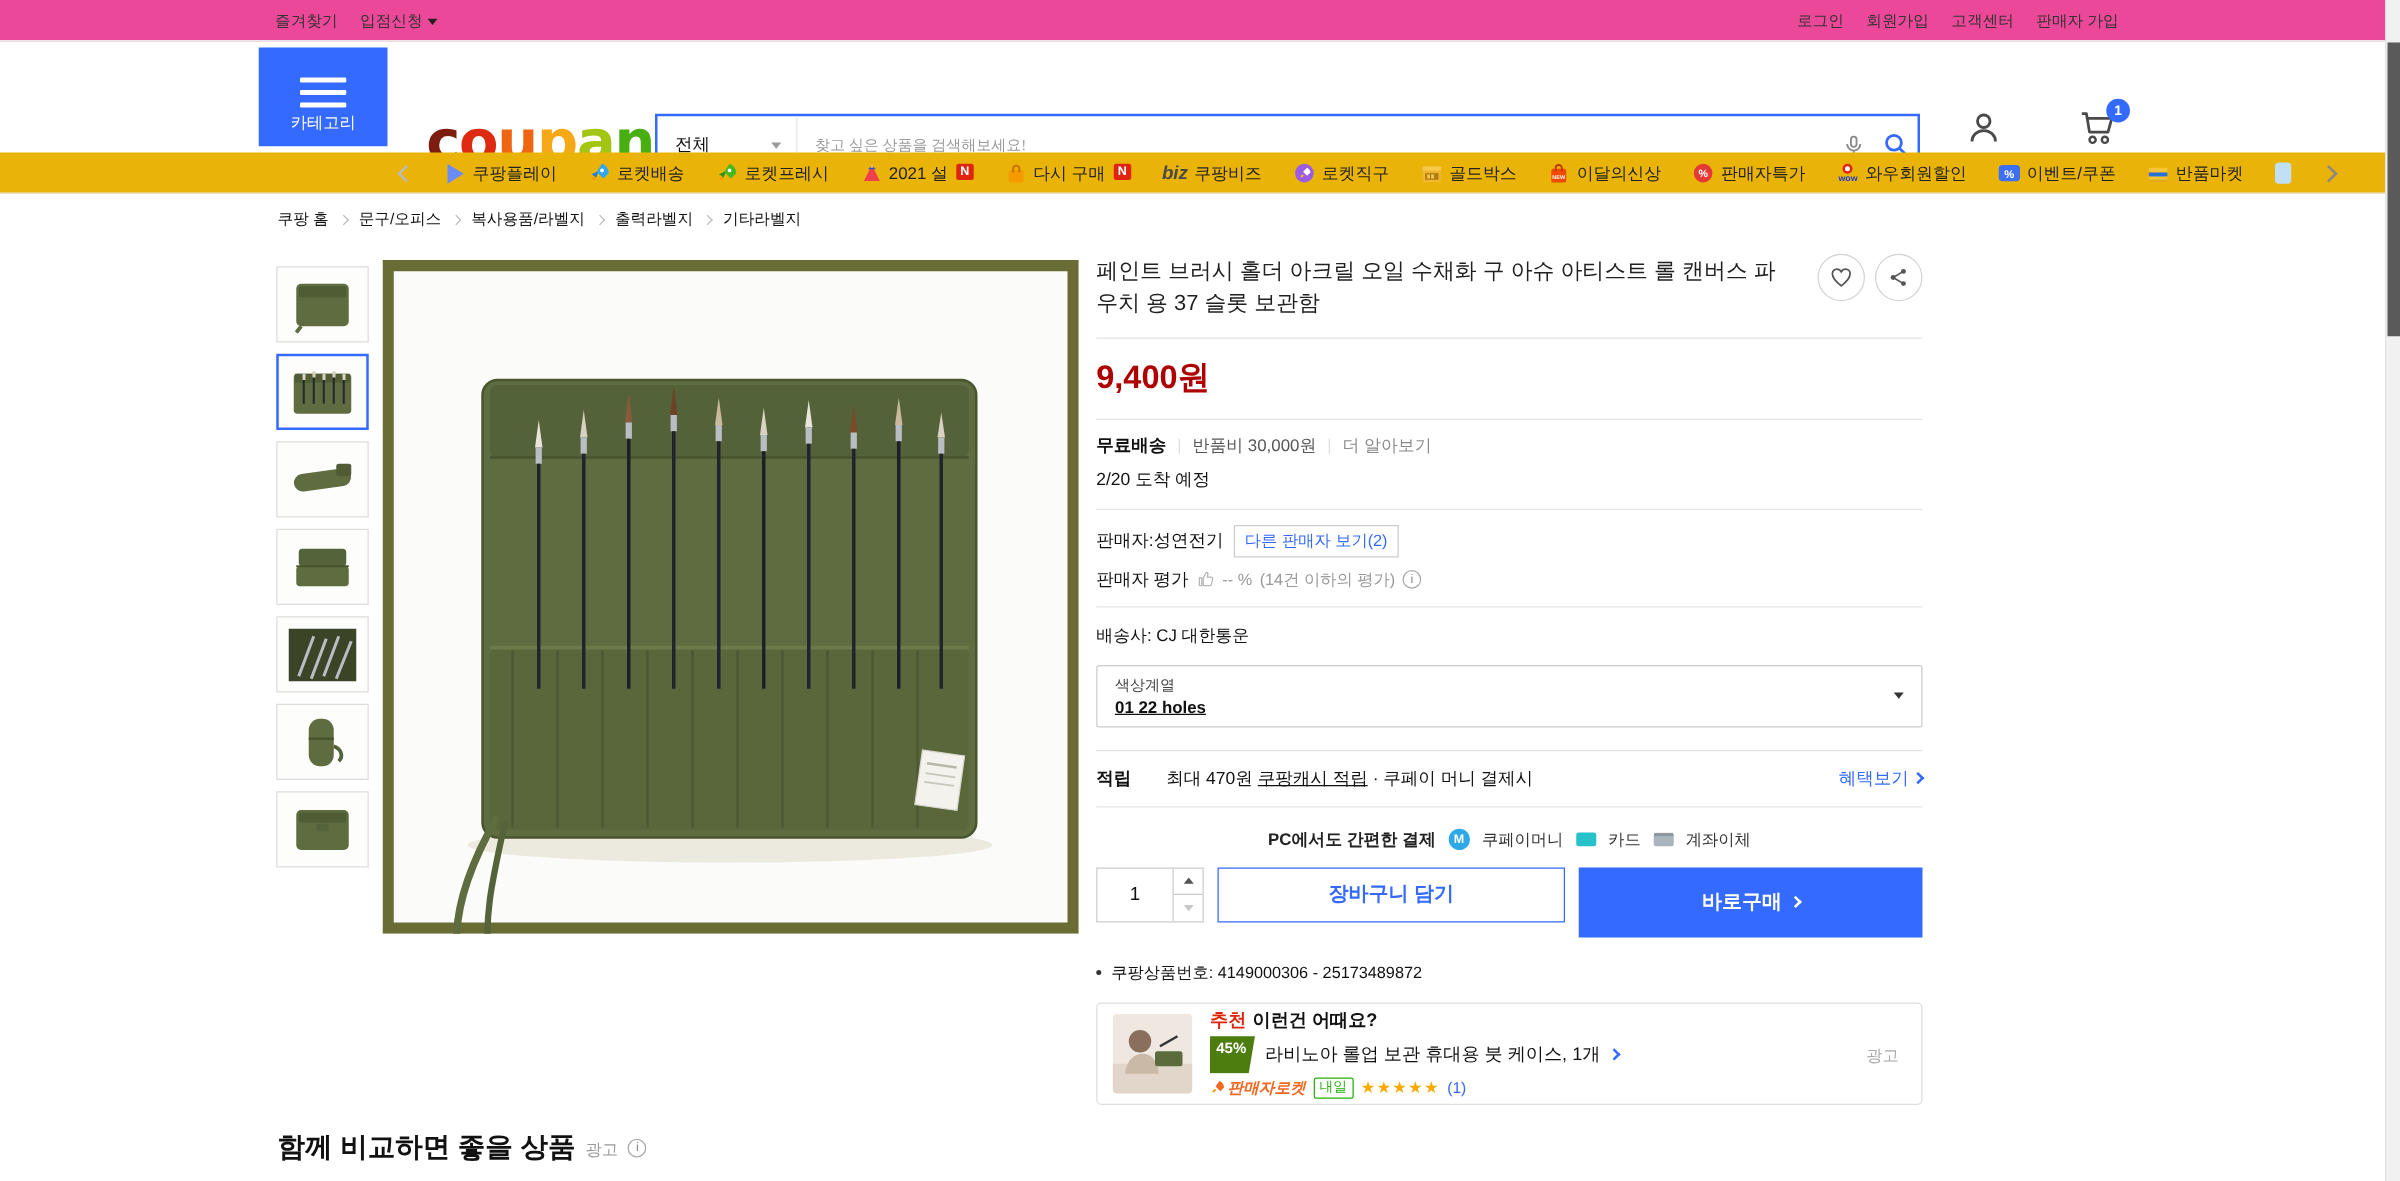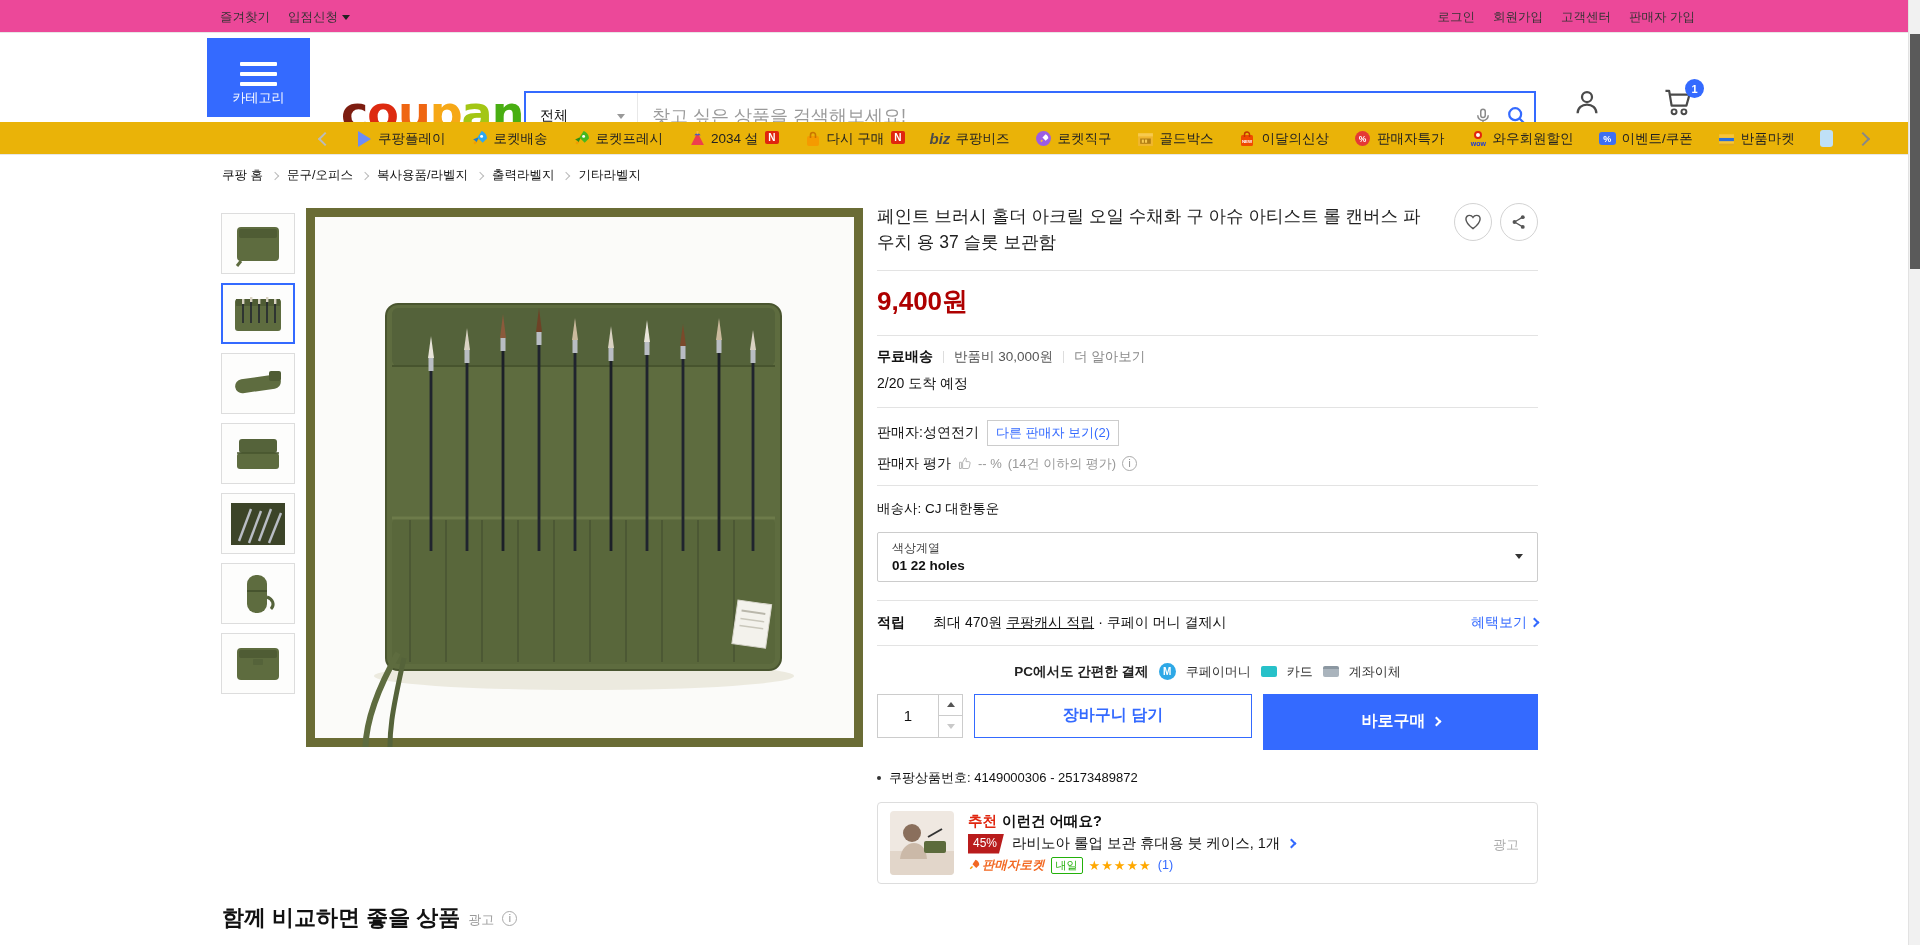--- a/index.html
+++ b/index.html
@@ -18,21 +18,21 @@
   .header { position:absolute; top:34px; left:0; width:100%; height:88px; background:#fff; }
   .cat-btn { position:absolute; left:207px; top:38px; width:103px; height:79px; background:#346aff; z-index:5; cursor:pointer; }
   .burger { position:absolute; left:33px; top:24px; width:37px; }
   .burger span { display:block; height:4px; background:#fff; margin-bottom:6px; border-radius:1px; }
   .cat-label { position:absolute; bottom:10px; width:100%; text-align:center; color:#fff; font-size:13px; }
   .logo { position:absolute; left:341px; top:52px; font-size:46px; font-weight:bold; letter-spacing:-1px; cursor:pointer; font-family:"DejaVu Sans",sans-serif; }
   .lg0{color:#7d1d10}.lg1{color:#dd2a10}.lg2{color:#ef6612}.lg3{color:#f6a817}.lg4{color:#a3c614}.lg5{color:#49ae12}.lg6{color:#31a3dd}
   .searchbar { position:absolute; left:524px; top:57px; width:1012px; height:50px; border:2px solid #346aff; background:#fff; display:flex; align-items:center; }
   .scope { width:112px; height:100%; display:flex; align-items:center; padding-left:14px; font-size:14px; color:#111; border-right:1px solid #e8e8e8; cursor:pointer; position:relative; }
   .scope .caret-down { position:absolute; right:12px; border-top-color:#999; }
-  .searchbar input { flex:1; border:none; outline:none; font-size:18px; padding:0 14px; color:#0f766e; font-family:Liberation Sans, sans-serif; }
+  .searchbar input { flex:1; border:none; outline:none; font-size:12px; padding:0 14px; color:#0f766e; font-family:Liberation Serif, serif; }
   .searchbar input::placeholder { color:#9a9a9a; }
   .mic-btn,.search-btn { width:34px; height:34px; display:flex; align-items:center; justify-content:center; cursor:pointer; }
   .hd-right { position:absolute; left:1556px; top:53px; display:flex; gap:30px; }
   .hd-item { display:flex; flex-direction:column; align-items:center; gap:3px; font-size:12px; color:#444; cursor:pointer; position:relative; width:62px; }
   .cart-badge { position:absolute; top:-8px; right:6px; background:#346aff; color:#fff; font-size:11px; font-weight:bold; width:19px; height:19px; border-radius:50%; display:flex; align-items:center; justify-content:center; }
 
   
   .navbar { position:absolute; top:122px; left:0; width:100%; height:33px; background:#eab308; border-bottom:1px solid #e7e7e7; }
   .nav-inner { position:absolute; left:320px; top:0; height:33px; display:flex; align-items:center; gap:25px; }
   .nav-item { display:flex; align-items:center; gap:5px; font-size:13.5px; color:#222; cursor:pointer; white-space:nowrap; }
@@ -76,21 +76,21 @@
   .arrival { font-size:14px; color:#111; margin-top:9px; }
   .seller-block { padding:12px 0 12px; }
   .seller-row { display:flex; align-items:center; font-size:14px; color:#111; }
   .other-sellers { margin-left:8px; border:1px solid #ccc; color:#346aff; font-size:13px; padding:3px 8px; cursor:pointer; background:#fff; }
   .rating-row { display:flex; align-items:center; gap:6px; font-size:14px; color:#111; margin-top:9px; }
   .rating-row .mut { color:#999; font-size:13px; }
   .info-i { width:15px; height:15px; border:1px solid #aaa; border-radius:50%; color:#888; font-size:10px; display:inline-flex; align-items:center; justify-content:center; font-style:normal; }
   .courier { font-size:13.5px; color:#111; padding:14px 0 2px; }
   .opt-box { margin-top:12px; border:1px solid #ccc; border-radius:2px; height:50px; padding:7px 14px; position:relative; cursor:pointer; margin-bottom:18px; }
   .opt-group { font-size:12px; color:#444; }
-  .opt-value { font-size:13.5px; font-weight:bold; color:#111; margin-top:1px; }
+  .opt-value { font-size:13.5px; font-weight:bold; color:#111; margin-top:1px;text-decoration:underline; }
   .opt-box .caret-down { position:absolute; right:14px; top:21px; border-top-color:#333; }
   .reward-row { display:flex; align-items:center; padding:13px 0; font-size:14px; color:#111; }
   .reward-label { font-weight:bold; width:56px; }
   .reward-link { text-decoration:underline; cursor:pointer; margin:0 4px; }
   .benefit { margin-left:auto; color:#346aff; font-size:14px; cursor:pointer; display:flex; align-items:center; gap:4px; }
   .chev-blue { width:7px; height:7px; border-top:2px solid #346aff; border-right:2px solid #346aff; transform:rotate(45deg); display:inline-block; }
   .pay-row { display:flex; align-items:center; justify-content:center; gap:10px; padding:17px 0 0; font-size:13px; color:#333; }
   .pay-row .pay-t { font-weight:bold; font-size:13.5px; color:#222; }
   .m-ico { width:17px; height:17px; background:#2ea8e6; border-radius:50%; color:#fff; font-size:10px; font-weight:bold; display:inline-flex; align-items:center; justify-content:center; }
   .card-ico { width:16px; height:11px; background:#27c1c9; border-radius:2px; display:inline-block; }
@@ -109,21 +109,21 @@
   .prod-no { display:flex; align-items:center; gap:8px; margin-top:19px; font-size:13px; color:#111; }
   .bullet { width:4px; height:4px; border-radius:50%; background:#333; display:inline-block; }
 
   
   .reco { margin-top:15px; border:1px solid #ddd; border-radius:4px; height:82px; display:flex; align-items:center; padding:0 16px 0 12px; position:relative; gap:14px; }
   .reco-img { width:64px; height:64px; border-radius:4px; overflow:hidden; flex:none; }
   .reco-body { display:flex; flex-direction:column; gap:3px; }
   .reco-t { font-size:14.5px; font-weight:bold; color:#111; }
   .reco-t .red { color:#e0250e; margin-right:5px; }
   .reco-name { display:flex; align-items:center; gap:8px; font-size:14.5px; color:#111; cursor:pointer; }
-  .disc { background:#b91c1c; color:#fff; font-size:12px; font-weight:normal; padding:2px 7px 4px 5px; clip-path:polygon(0 0,100% 0,86% 100%,0 100%); }
+  .disc { background:#4d7c0f; color:#fff; font-size:12px; font-weight:bold; padding:2px 7px 14px 5px; clip-path:polygon(0 0,100% 0,86% 100%,0 100%); }
   .reco-meta { display:flex; align-items:center; gap:6px; font-size:12.5px; }
   .rocket-t { color:#f26822; font-weight:bold; font-style:italic; display:flex; align-items:center; gap:2px; }
   .tmrw { border:1px solid #23b10a; color:#23b10a; font-size:11px; padding:0 4px; border-radius:2px; line-height:15px; }
   .stars { color:#ffa800; font-size:13px; letter-spacing:1px; }
   .rcount { color:#346aff; }
   .ad-tag { position:absolute; right:18px; top:33px; color:#aaa; font-size:13px; }
 
   
   .bottom-head { position:absolute; left:222px; top:903px; display:flex; align-items:center; gap:8px; }
   .bottom-head h2 { font-size:22px; color:#111; }
@@ -233,21 +233,21 @@
         <span>로켓프레시</span>
       </div>
       <div class="nav-item">
         <span class="nav-ico">
             <svg width="17" height="17" viewBox="0 0 16 16">
               <path d="M8 2 2 14h12z" fill="#ee3f4d"></path>
               <path d="M8 2 5 5h6z" fill="#2b4fd8"></path>
               <rect x="7" y="1" width="2" height="3" fill="#f6b93d"></rect>
             </svg>
           </span>
-        <span>2034 설</span>
+        <span>2021 설</span>
         <span class="nbadge">N</span>
       </div>
       <div class="nav-item">
         <span class="nav-ico">
             <svg width="16" height="16" viewBox="0 0 16 16">
               <rect x="2" y="5" width="12" height="10" rx="2" fill="#f59a00"></rect>
               <path d="M5.5 7V4a2.5 2.5 0 0 1 5 0v3" fill="none" stroke="#c97500" stroke-width="1.6"></path>
             </svg>
           </span>
         <span>다시 구매</span>

